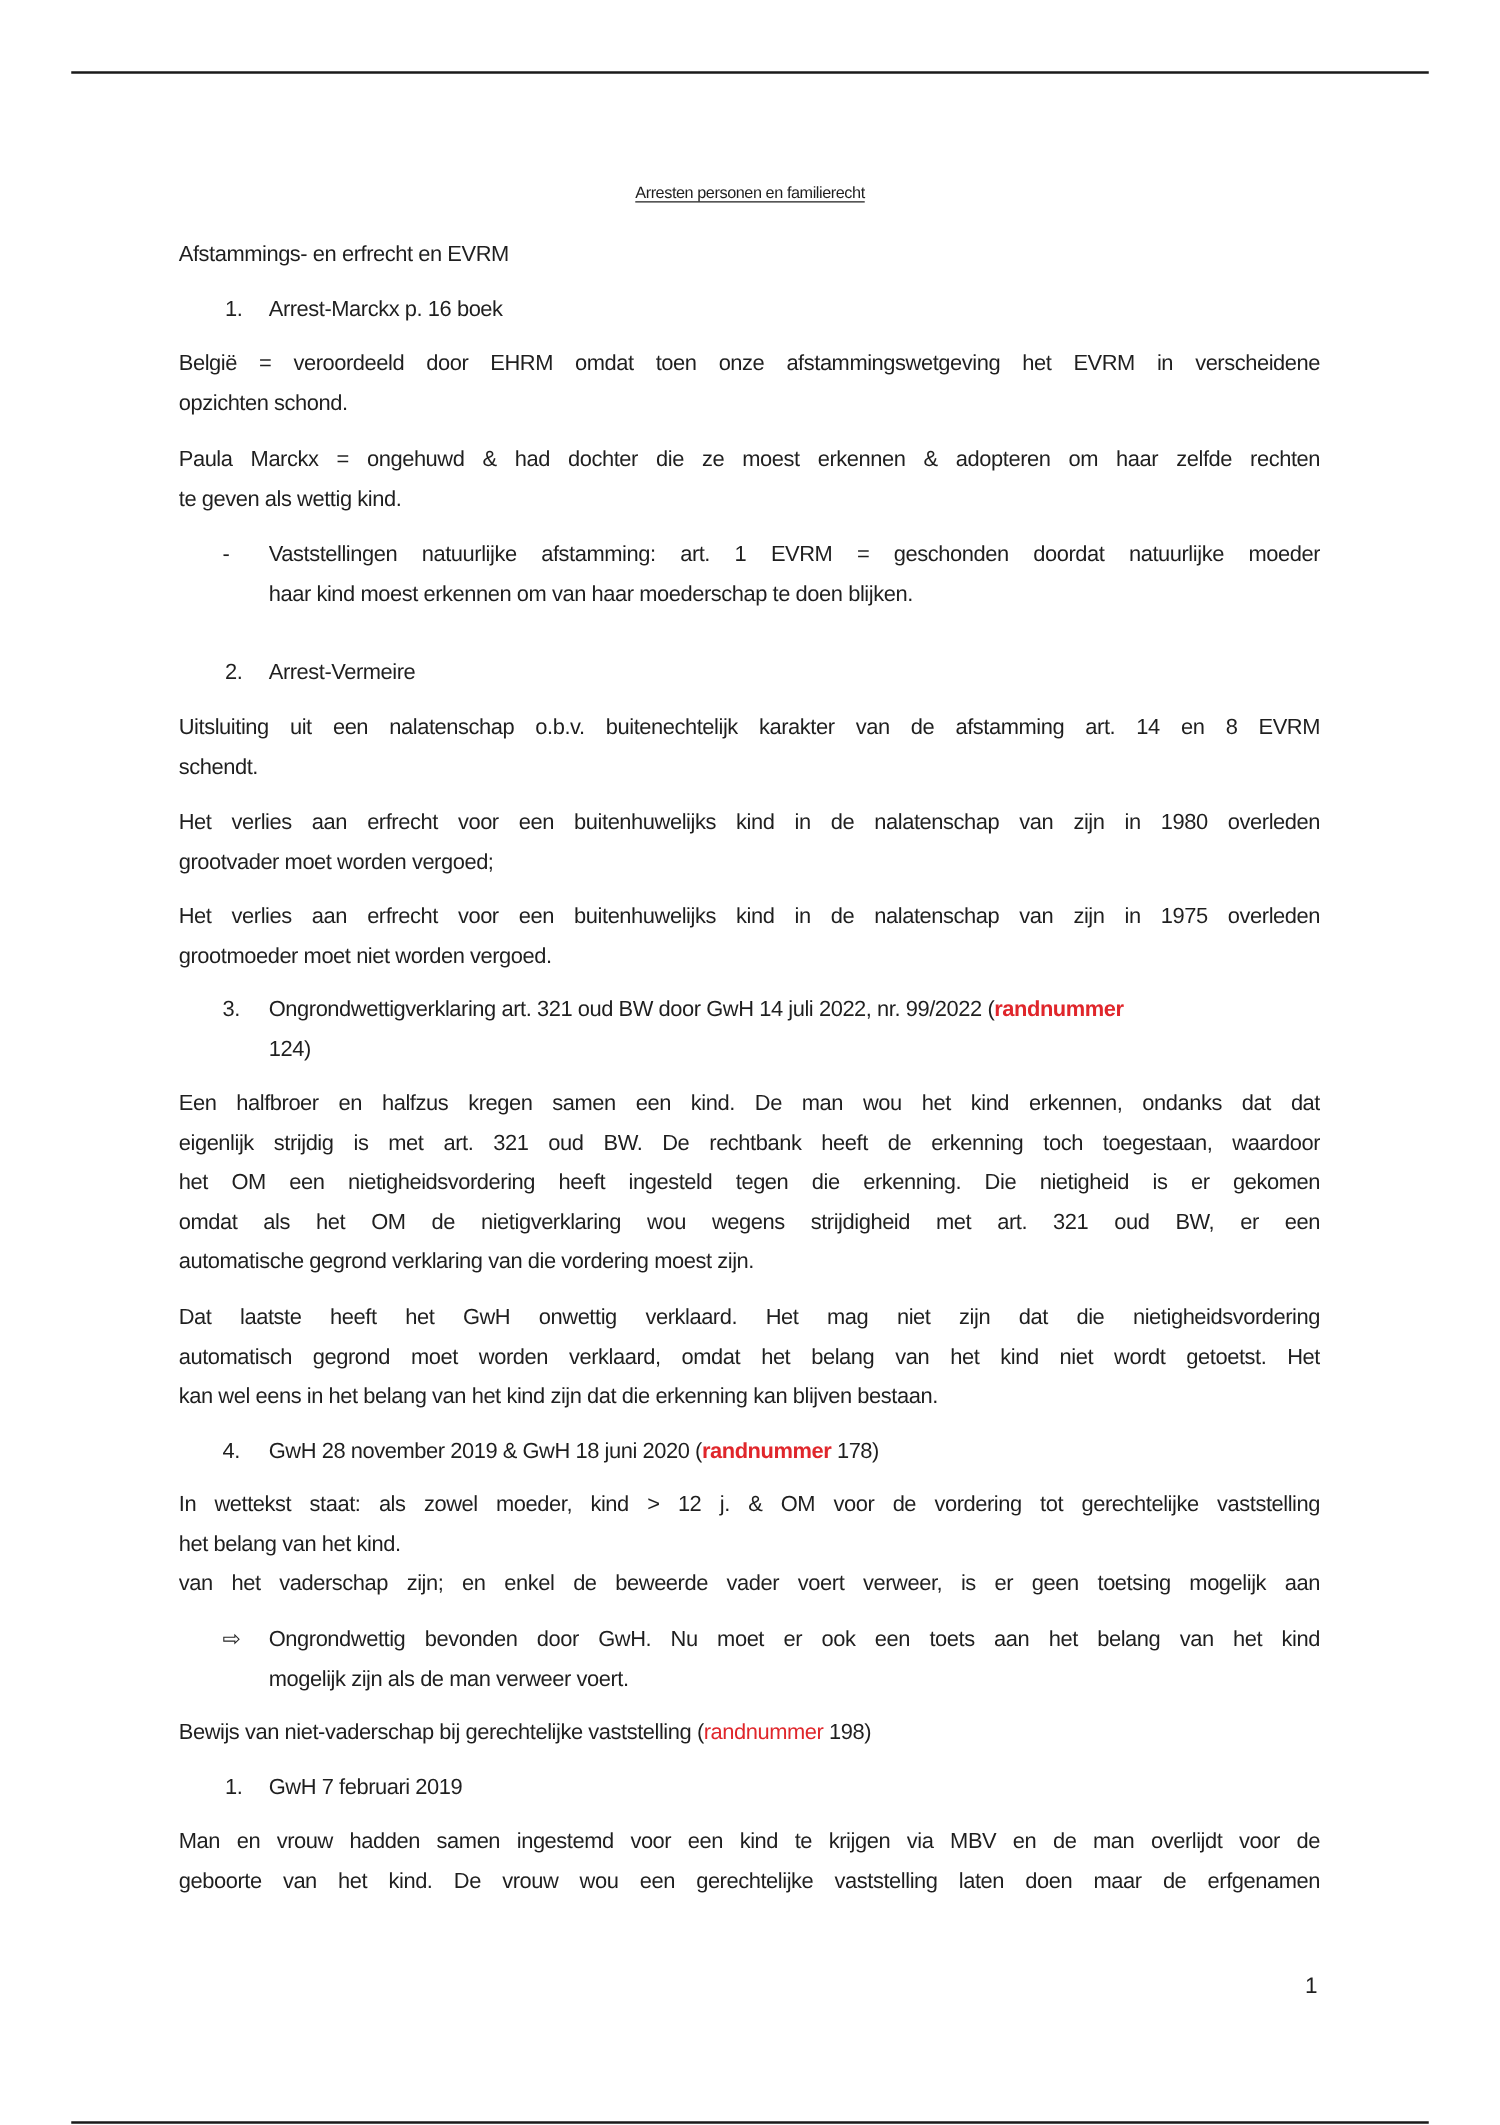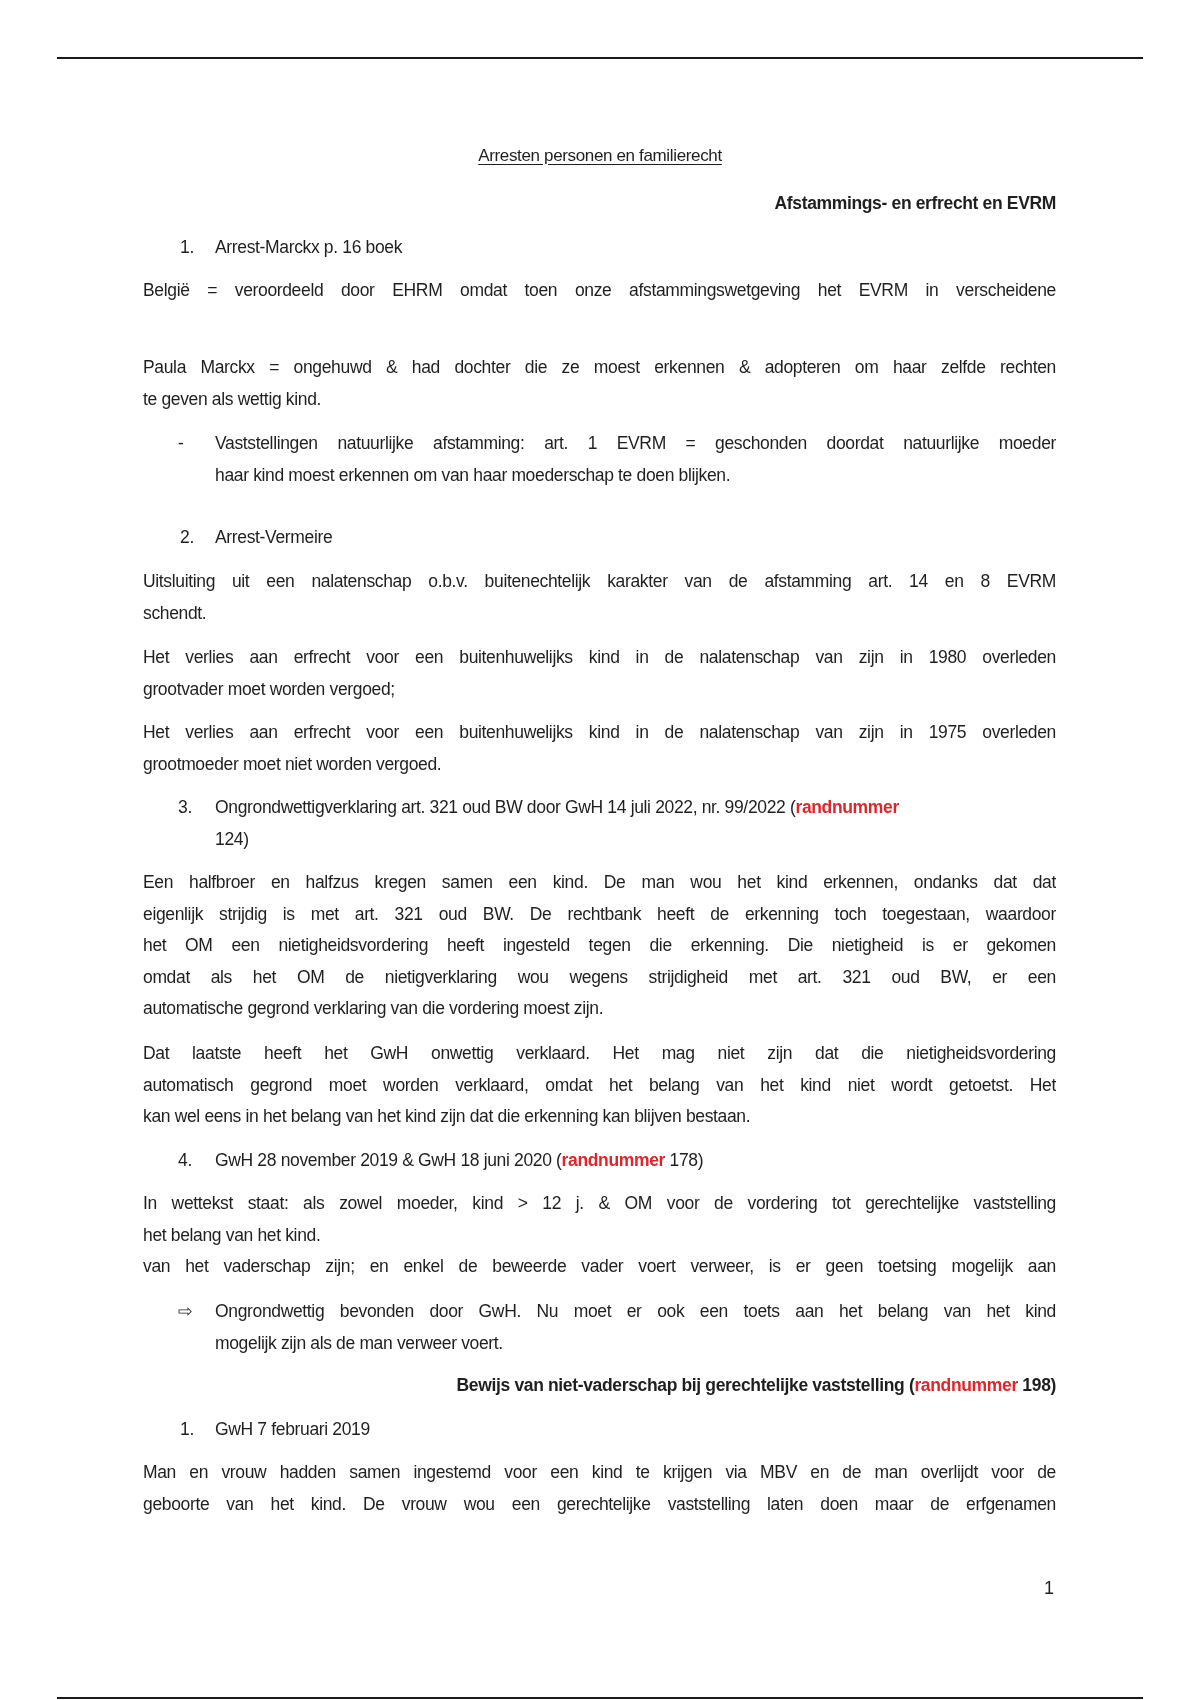--- a/index.html
+++ b/index.html
@@ -4,23 +4,23 @@
 <style>
   html, body { margin: 0; padding: 0; background: #ffffff; }
   body { width: 1200px; height: 1700px; position: relative; overflow: hidden;
          font-family: "Liberation Sans", sans-serif; color: #1f1f1f; }
   .rule { position: absolute; left: 57px; width: 1086px; height: 2px; background: #1a1a1a; }
   .rule.top { top: 57px; }
   .rule.bottom { top: 1697px; }
   .blk { position: absolute; left: 143px; width: 913px; font-size: 17.5px; letter-spacing: -0.35px; }
   .line { display: block; height: 31.5px; line-height: 31.5px; white-space: nowrap; }
   .j { text-align: justify; text-align-last: justify; white-space: normal; overflow: hidden; }
-  .title { position: absolute; top: 146px; left: 0; width: 1200px; text-align: center; font-size: 17px; letter-spacing: -0.35px; }
+  .title { position: absolute; top: 146px; left: 0; width: 1200px; text-align: center; font-size: 13px; letter-spacing: -0.35px; }
   .title span { text-decoration: underline; text-underline-offset: 3px; }
-  .heading { font-weight: bold; text-align: right; }
+  .heading { font-weight: normal; }
   .num { position: absolute; left: 37px; }
   .ind { left: 215px; width: 841px; }
   .marker { position: absolute; left: -37px; top: 0; line-height: 31.5px; }
   .red { color: #e0262b; }
   .redb { color: #e0262b; font-weight: bold; }
   .pagenum { position: absolute; left: 1044px; top: 1578px; font-size: 18px; }
 </style>
 </head>
 <body>
 
@@ -34,20 +34,21 @@
 
 <div class="blk" style="top:232px">
   <span class="line">
       <span class="num" style="left:37px">1.</span>
       <span style="position:absolute;left:72px">Arrest-Marckx p. 16 boek</span>
     </span>
 </div>
 
 <div class="blk" style="top:275px">
   <span class="line j">België = veroordeeld door EHRM omdat toen onze afstammingswetgeving het EVRM in verscheidene</span>
+  <span class="line">opzichten schond.</span>
 </div>
 
 <div class="blk" style="top:352px">
   <span class="line j">Paula Marckx = ongehuwd &amp; had dochter die ze moest erkennen &amp; adopteren om haar zelfde rechten</span>
   <span class="line">te geven als wettig kind.</span>
 </div>
 
 <div class="blk ind" style="top:428px">
   <span class="marker">-</span>
   <span class="line j">Vaststellingen natuurlijke afstamming: art. 1 EVRM = geschonden doordat natuurlijke moeder</span>

